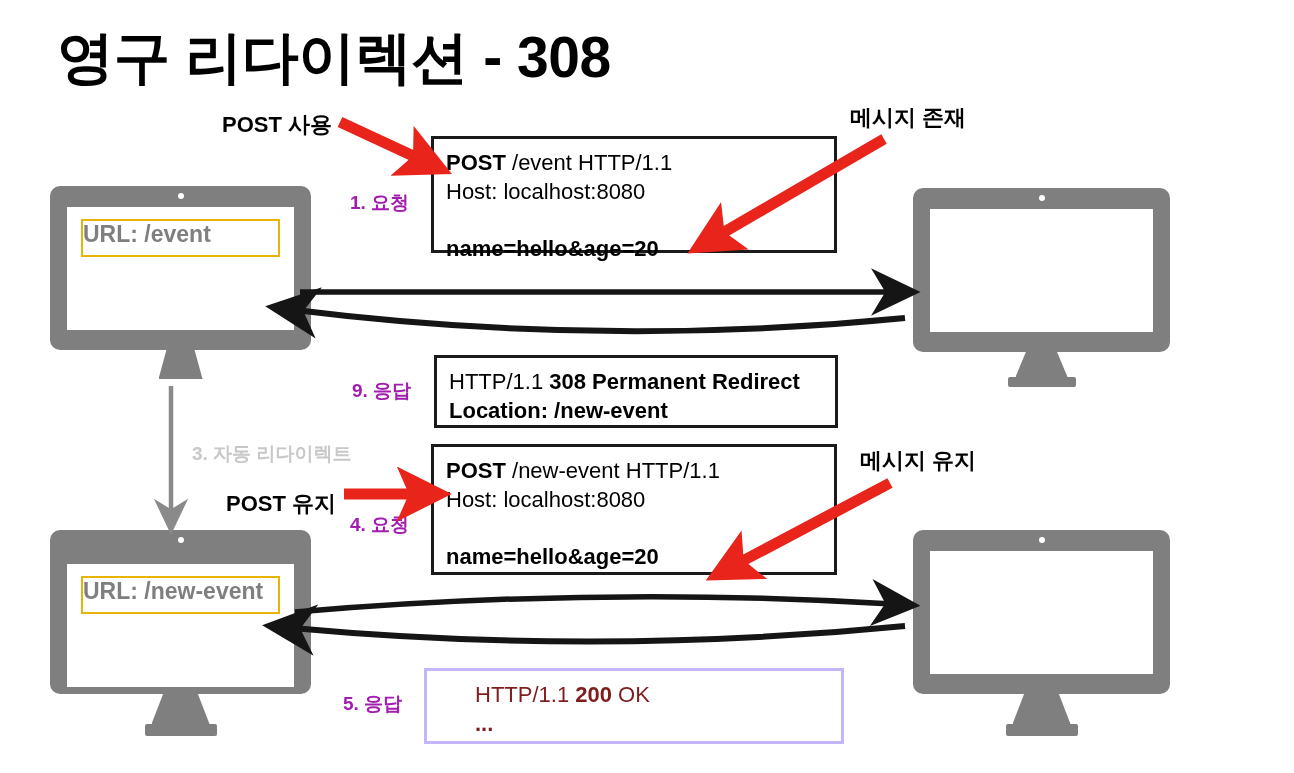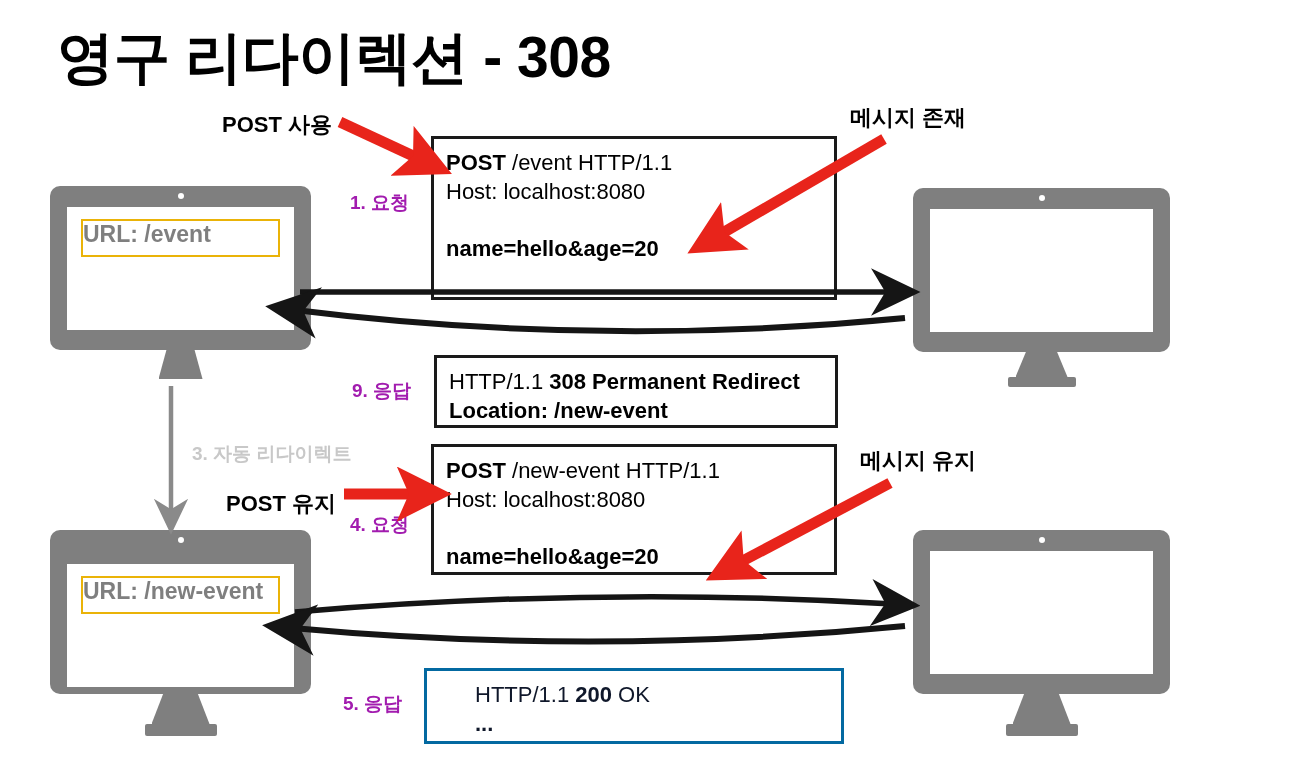--- a/index.html
+++ b/index.html
@@ -90,22 +90,22 @@
     background: #ffffff;
     box-sizing: border-box;
     padding: 10px 12px 8px 12px;
     line-height: 1.30;
   }
   .msgbox.black {
     border: 3px solid #1a1a1a;
     color: #000000;
   }
   .msgbox.gray {
-    border: 3px solid #0369a1;
-    color: #0f172a;
+    border: 3px solid #c4b5fd;
+    color: #7f1d1d;
     padding-left: 48px;
   }
   .msgbox .line {
     font-size: 22px;
     white-space: nowrap;
   }
   .msgbox .line.blank { visibility: hidden; }
   .msgbox .b { font-weight: bold; }
 
   
@@ -179,21 +179,21 @@
 
   <div class="monitor" style="left:913px; top:530px; width:257px; height:206px;">
     <div class="bezel" style="height:164px;"></div>
     <div class="camera"></div>
     <div class="screen" style="left:17px; top:21px; width:223px; height:123px;"></div>
     <div class="neck" style="top:164px; width:58px; margin-left:-29px; height:30px;
                 clip-path: polygon(20% 0, 80% 0, 100% 100%, 0 100%);"></div>
     <div class="foot" style="top:194px; width:72px; margin-left:-36px; height:12px;"></div>
   </div>
 
-  <div class="msgbox black" style="left:431px; top:136px; width:406px; height:164px;">
+  <div class="msgbox black" style="left:431px; top:136px; width:406px; height:117px;">
     <div class="line">
       <span class="b">POST</span><span> /event HTTP/1.1</span>
     </div>
     <div class="line">Host: localhost:8080</div>
     <div class="line blank">&nbsp;</div>
     <div class="line b">name=hello&amp;age=20</div>
   </div>
 
   <div class="msgbox black" style="left:434px; top:355px; width:404px; height:73px;">
     <div class="line">

